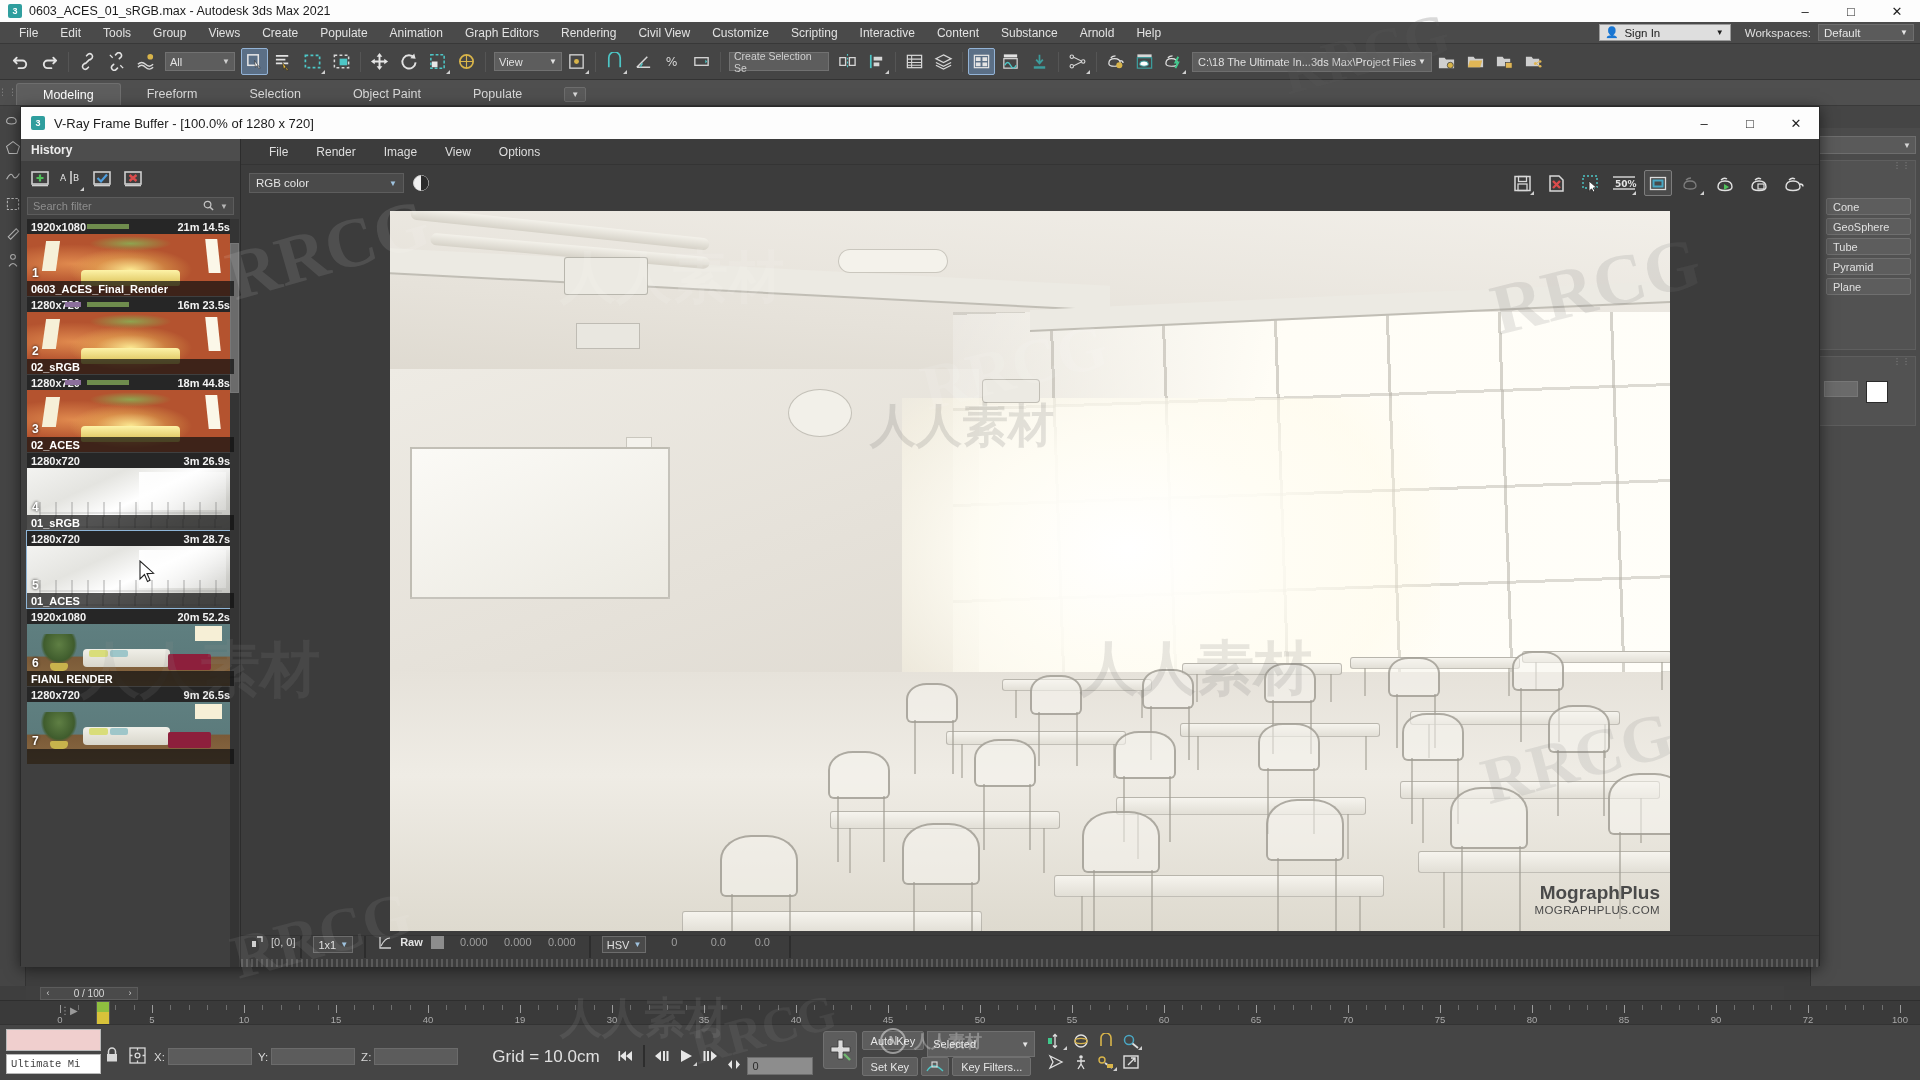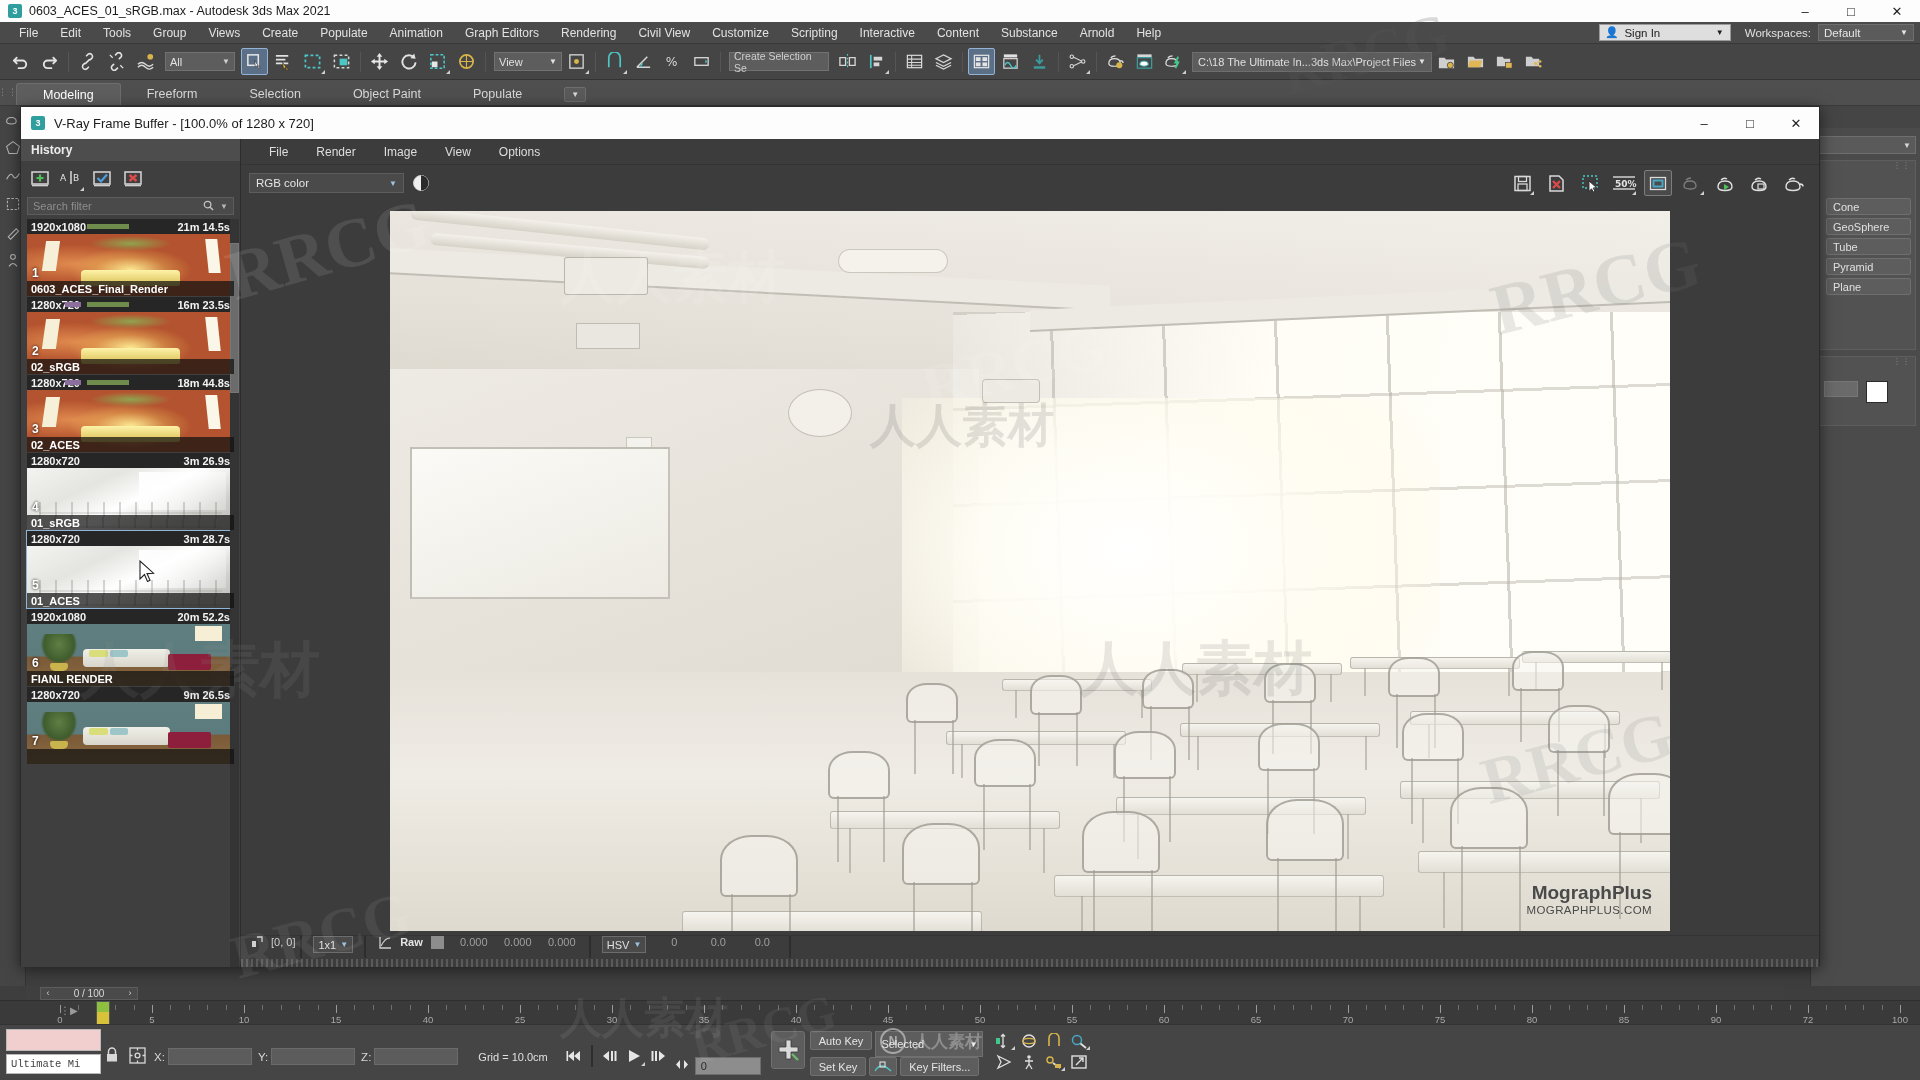--- a/index.html
+++ b/index.html
@@ -408,21 +408,21 @@
   .chair {
     position:absolute; border:2px solid rgba(150,146,136,.75);
     border-radius:40% 40% 6px 6px; background:rgba(246,244,238,.55);
   }
   .chair:after {
     content:""; position:absolute; left:12%; top:98%; width:76%; height:150%;
     border-left:2px solid rgba(160,156,146,.6);
     border-right:2px solid rgba(160,156,146,.6);
   }
   #mograph {
-    position:absolute; right:18px; bottom:14px; text-align:right;
+    position:absolute; right:10px; bottom:14px; text-align:right;
     color:#4a4a4a; line-height:1.15;
   }
   #mograph .m1 { font-size:19px; font-weight:bold; }
   #mograph .m1 b { font-weight:bold; }
   #mograph .m2 { font-size:11.5px; letter-spacing:.4px; }
 
   
   #timebar-area {
     position:absolute; left:26px; top:986px; width:1758px; height:14px;
     background:#3f3f3f; display:flex; align-items:center;
@@ -466,21 +466,21 @@
     display:flex; align-items:center; padding-left:4px; border:1px solid #b9b9b9;
     overflow:hidden; white-space:nowrap;
   }
   #status-text { width:600px; padding:8px 0 0 10px; }
   #status-text .l1 { font-size:11.5px; color:#e4e4e4; margin-bottom:11px; }
   #status-text .l2 { font-size:11.5px; color:#d6d6d6; }
   #coords { display:flex; align-items:center; padding-top:8px; }
   .coordfld { display:flex; align-items:center; margin-right:6px; }
   .coordfld label { font-size:11.5px; color:#d8d8d8; margin-right:3px; }
   .coordfld .box { width:84px; height:17px; background:#5c5c5c; border:1px solid #6b6b6b; }
-  #gridtxt { font-size:11px; color:#e0e0e0; margin-left:14px; }
+  #gridtxt { font-size:17px; color:#e0e0e0; margin-left:28px; }
   #playback { display:flex; align-items:center; padding-top:6px; margin-left:14px; }
   .pbtn {
     width:24px; height:22px; display:flex; align-items:center;
     justify-content:center; color:#e6e6e6; font-size:11px; position:relative;
   }
   #framefield {
     width:66px; height:18px; background:#8d8d8d; border:1px solid #6d6d6d;
     display:flex; align-items:center; padding-left:5px; font-size:11px; color:#2b2b2b;
   }
   #keycontrols { display:flex; align-items:flex-start; padding-top:6px; margin-left:10px; }
@@ -1275,21 +1275,21 @@
       <div class="tick" style="left: 372.8px;"></div>
       <div class="tick" style="left: 391.2px;"></div>
       <div class="tick" style="left: 409.6px;"></div>
       <div class="tick major" style="left: 428px;"></div>
       <div class="tlab" style="left: 428px;">40</div>
       <div class="tick" style="left: 446.4px;"></div>
       <div class="tick" style="left: 464.8px;"></div>
       <div class="tick" style="left: 483.2px;"></div>
       <div class="tick" style="left: 501.6px;"></div>
       <div class="tick major" style="left: 520px;"></div>
-      <div class="tlab" style="left: 520px;">25</div>
+      <div class="tlab" style="left: 520px;">19</div>
       <div class="tick" style="left: 538.4px;"></div>
       <div class="tick" style="left: 556.8px;"></div>
       <div class="tick" style="left: 575.2px;"></div>
       <div class="tick" style="left: 593.6px;"></div>
       <div class="tick major" style="left: 612px;"></div>
       <div class="tlab" style="left: 612px;">30</div>
       <div class="tick" style="left: 630.4px;"></div>
       <div class="tick" style="left: 648.8px;"></div>
       <div class="tick" style="left: 667.2px;"></div>
       <div class="tick" style="left: 685.6px;"></div>

